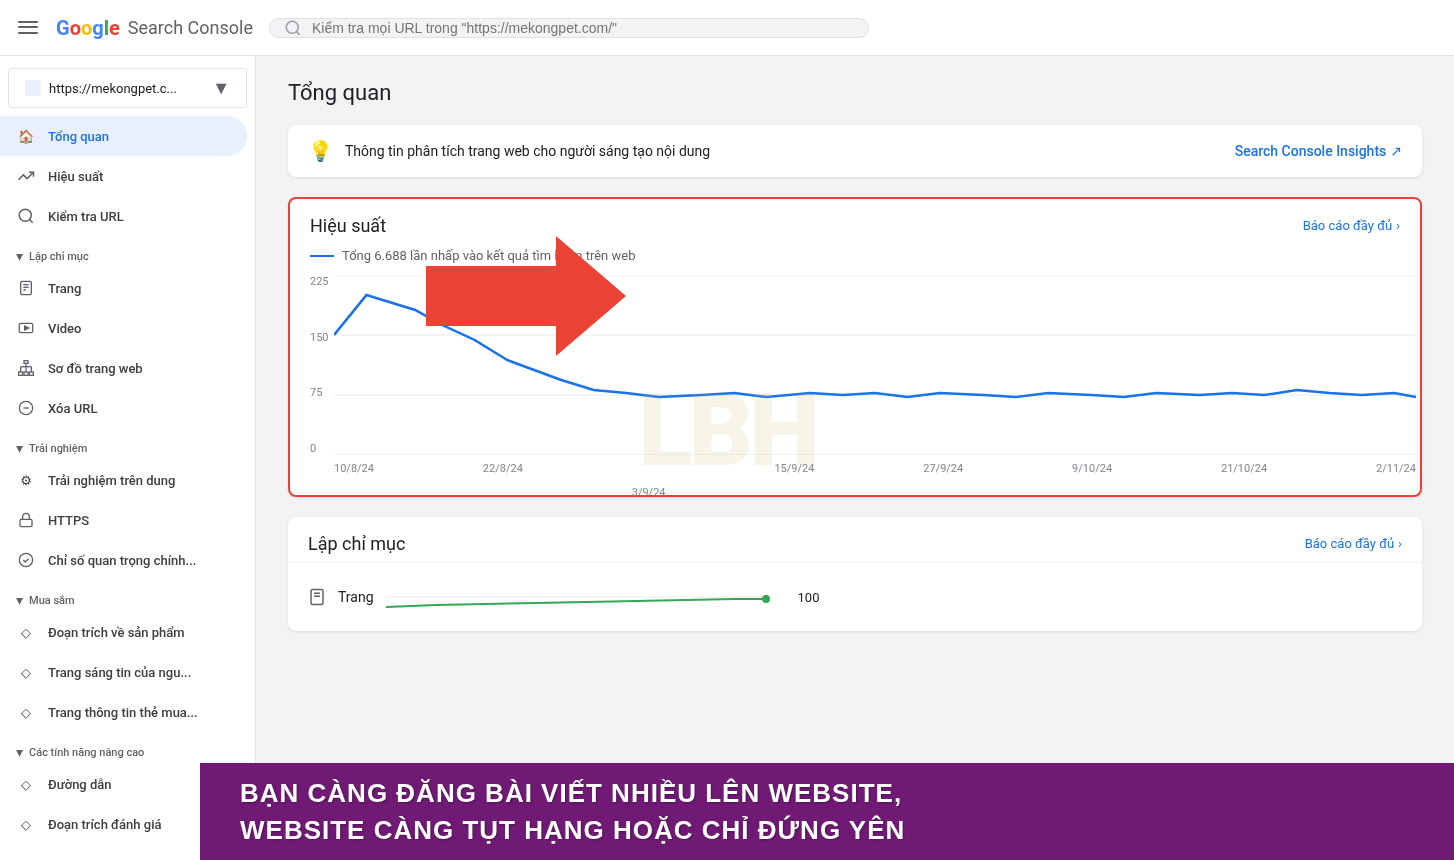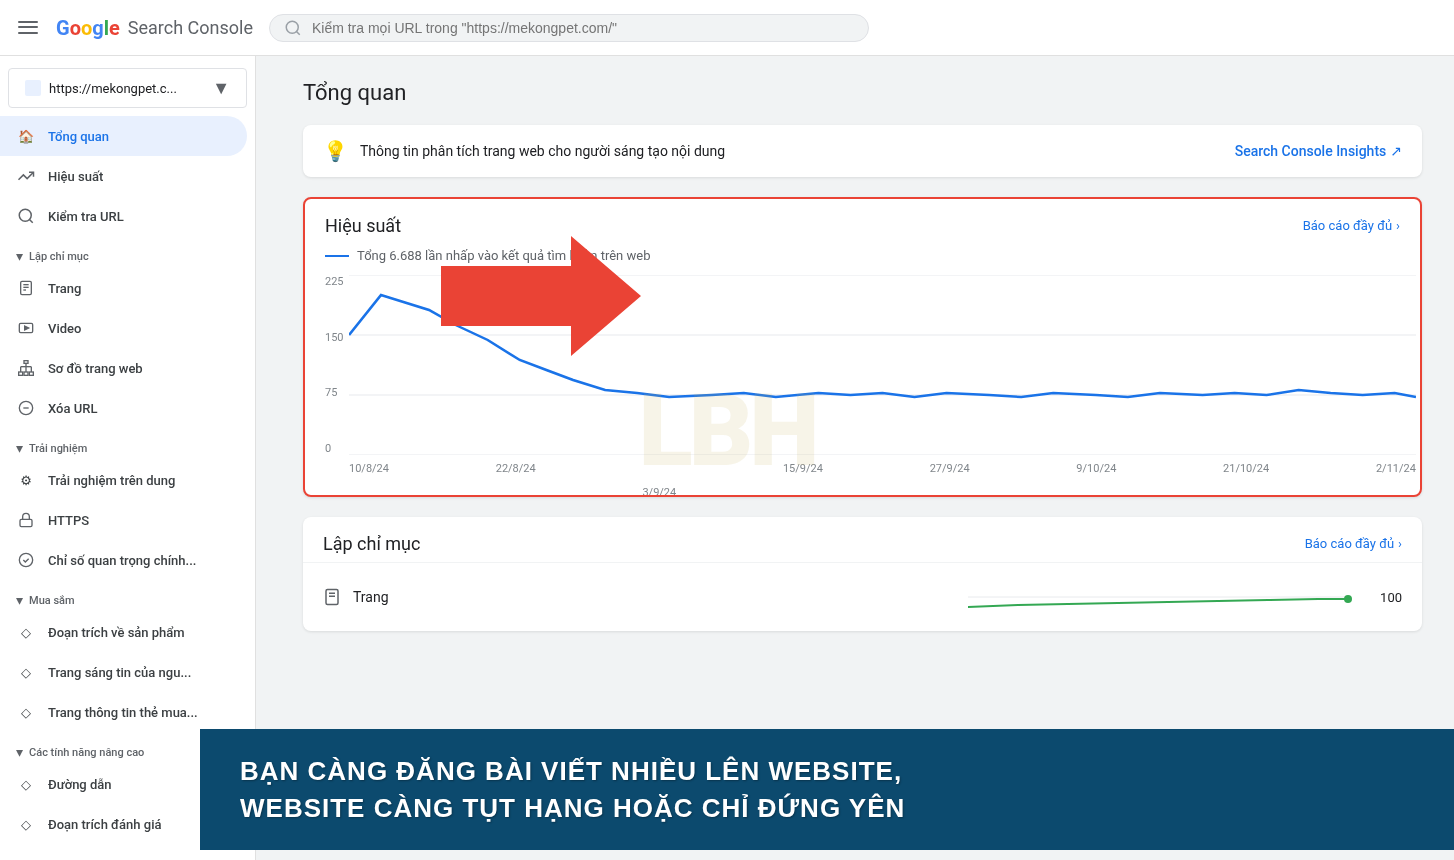--- a/index.html
+++ b/index.html
@@ -9,29 +9,29 @@
     .header {
       display: flex; align-items: center; height: 56px;
       background: #fff; border-bottom: 1px solid #e0e0e0;
       padding: 0 16px; gap: 16px; position: fixed; top: 0; left: 0; right: 0; z-index: 100;
     }
     .header-hamburger { width: 24px; height: 24px; cursor: pointer; display: flex; flex-direction: column; justify-content: space-around; padding: 4px 2px; }
     .header-hamburger span { display: block; height: 2px; background: #5f6368; border-radius: 1px; }
     .header-logo { display: flex; align-items: center; gap: 8px; text-decoration: none; }
     .header-title { font-size: 18px; color: #5f6368; font-weight: 400; }
     .header-search {
-      flex: 1; max-width: 600px; height: 28px;
+      flex: 1; max-width: 600px; height: 20px;
       border: 1px solid #dfe1e5; border-radius: 24px;
       display: flex; align-items: center; padding: 0 14px; gap: 10px; background: #f1f3f4;
     }
     .search-icon-svg { color: #9aa0a6; flex-shrink: 0; }
     .header-search input { border: none; background: transparent; outline: none; font-size: 14px; color: #202124; width: 100%; }
 
     
-    .app-body { display: flex; margin-top: 56px; height: calc(100vh - 56px); gap: 15px; }
+    .app-body { display: flex; margin-top: 56px; height: calc(100vh - 56px); }
 
     
     .sidebar {
       width: 256px; background: #fff; overflow-y: auto;
       border-right: 1px solid #e0e0e0; flex-shrink: 0;
       padding: 8px 0;
     }
     .property-selector {
       display: flex; align-items: center; gap: 8px;
       padding: 8px 16px; margin: 4px 8px 8px;
@@ -99,22 +99,22 @@
 
     
     .overlay-arrow {
       position: absolute; left: 170px; top: 180px;
       width: 200px; height: 120px; z-index: 10;
       pointer-events: none;
     }
 
     
     .bottom-banner {
-      position: fixed; bottom: 10px; left: 200px; right: 0;
-      background: #0c4a6e; padding: 24px 40px;
+      position: fixed; bottom: 0; left: 200px; right: 0;
+      background: #701a75; padding: 12px 40px;
       z-index: 50;
     }
     .bottom-banner-text {
       font-family: Arial, sans-serif;
       font-size: 26px; font-weight: 900;
       color: #fff; text-transform: uppercase;
       letter-spacing: 1px; line-height: 1.4;
       text-shadow: 1px 1px 2px rgba(0,0,0,0.3);
     }
 
@@ -398,21 +398,21 @@
           <span>›</span>
         </div>
       </div>
       <div class="index-item">
         <svg width="18" height="18" viewBox="0 0 24 24" fill="none" stroke="#5f6368" stroke-width="2">
           <rect x="4" y="2" width="16" height="20" rx="2"></rect>
           <line x1="8" y1="7" x2="16" y2="7"></line>
           <line x1="8" y1="11" x2="16" y2="11"></line>
         </svg>
         <span>Trang</span>
-        <div style="flex:1;display:flex;justify-content:flex-end;align-items:center;">
+        <div style="flex:1;display:flex;justify-content:flex-start;align-items:center;">
           <svg width="400" height="40" viewBox="0 0 400 40" xmlns="http://www.w3.org/2000/svg">
             <line x1="0" y1="20" x2="380" y2="20" stroke="#e8eaed" stroke-width="1"></line>
             <polyline fill="none" stroke="#34a853" stroke-width="2" points="0,30 50,28 100,27 150,26 200,25 250,24 300,23 350,22 380,22"></polyline>
             <circle cx="380" cy="22" r="4" fill="#34a853"></circle>
           </svg>
           <span style="font-size:13px;color:#202124;margin-left:12px;">100</span>
         </div>
       </div>
     </div>
 

